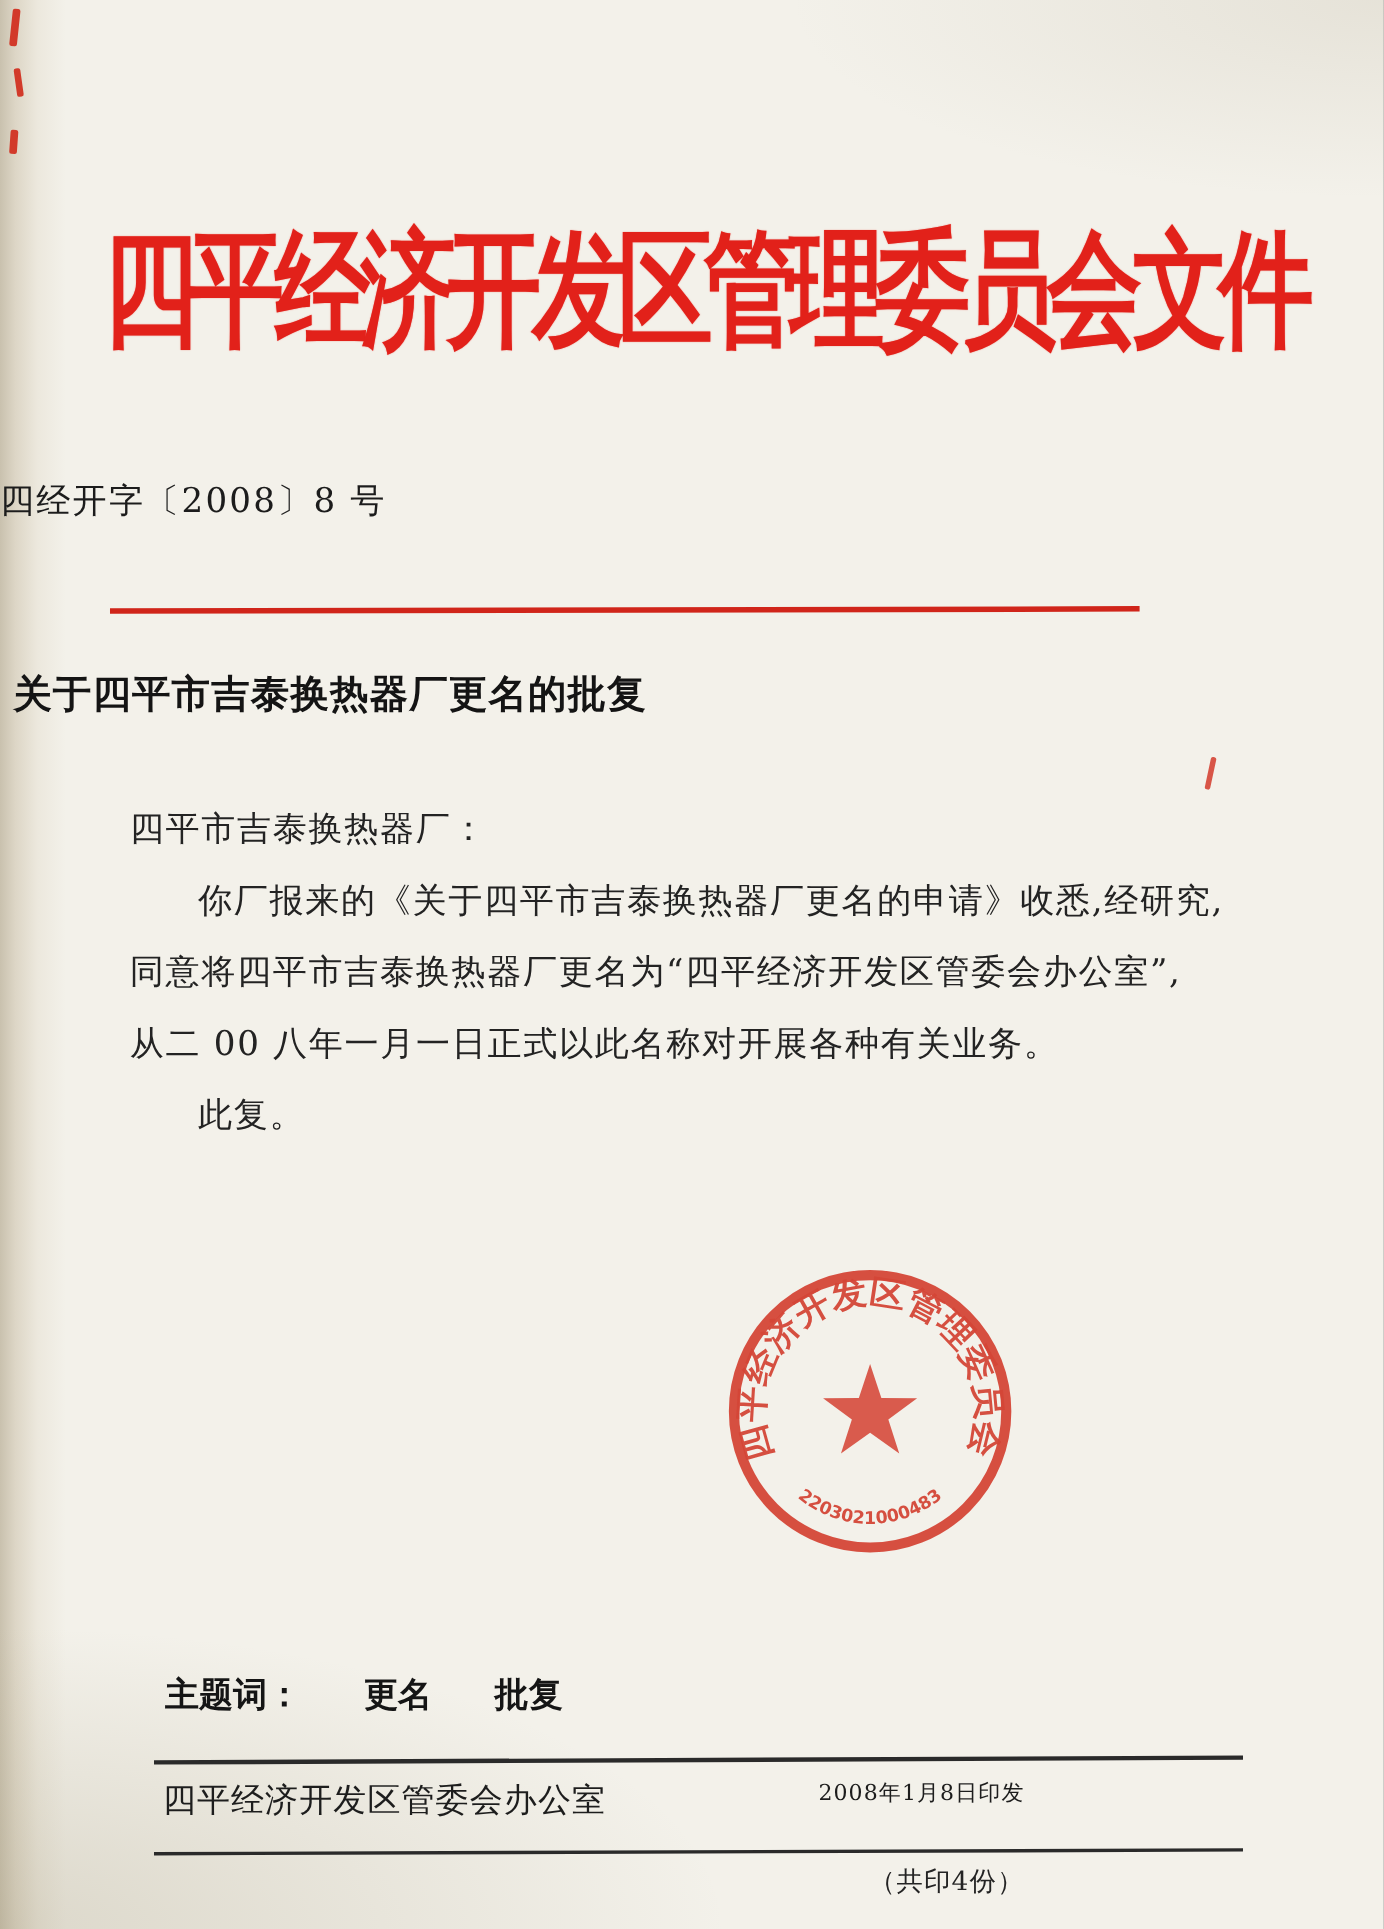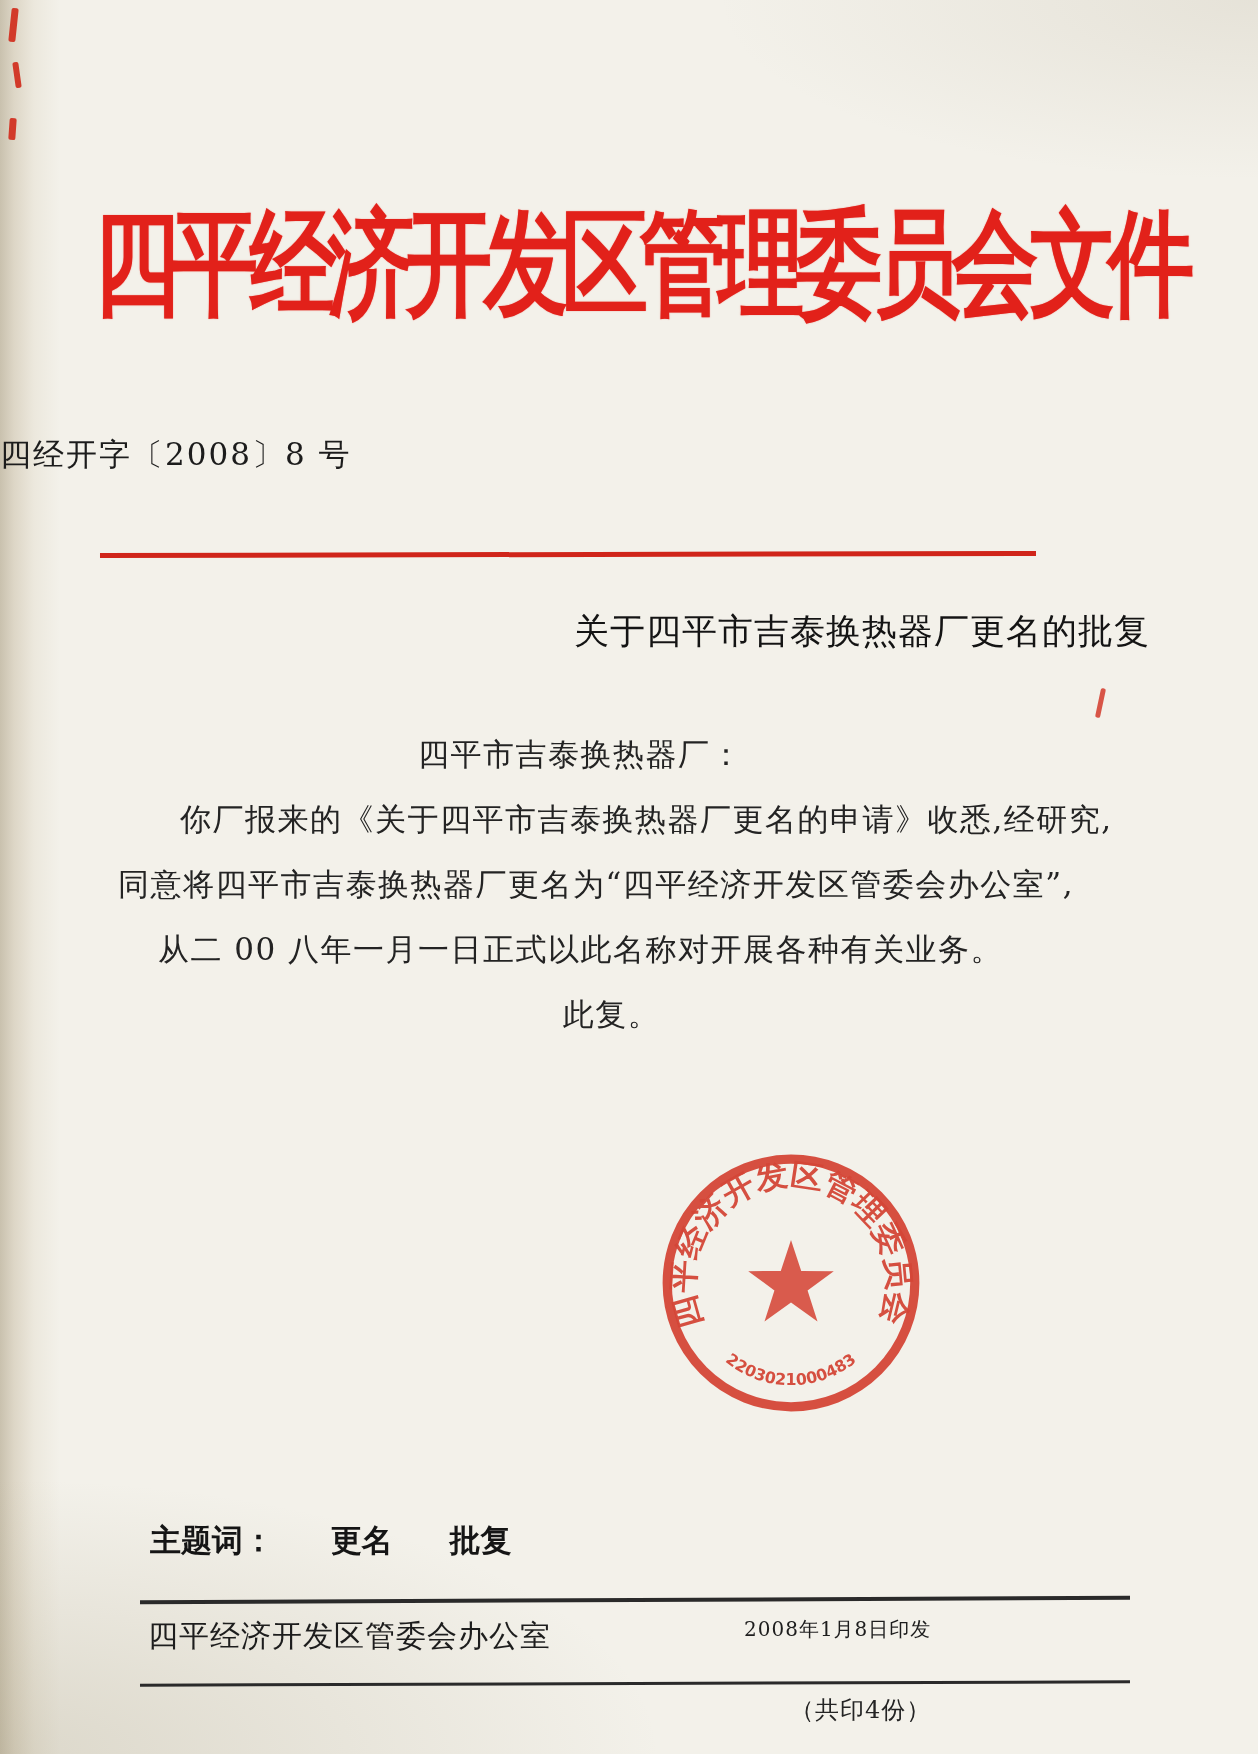--- a/index.html
+++ b/index.html
@@ -31,27 +31,27 @@
   }
   .doc-number{
     position:absolute;left:0;top:434px;width:1230px;
     text-align:left;font-size:31px;letter-spacing:2px;color:#1c1c1c;
   }
   .red-rule{
     position:absolute;left:100px;top:552px;width:936px;height:5px;
     background:#d0251a;transform:rotate(-0.12deg);
   }
   .doc-title{
-    position:absolute;left:0;top:608px;width:1150px;text-align:right;
+    position:absolute;left:12px;top:608px;width:1150px;text-align:left;
     font-family:"DejaVu Sans","Liberation Sans",sans-serif;
-    font-size:35px;font-weight:normal;color:#141414;letter-spacing:1px;
+    font-size:35px;font-weight:bold;color:#141414;letter-spacing:1px;
   }
   .body-block{
     position:absolute;left:118px;top:722px;width:925px;
-    font-size:31px;line-height:65px;letter-spacing:1.5px;color:#232323;text-align:center;
+    font-size:31px;line-height:65px;letter-spacing:1.5px;color:#232323;
   }
   .body-line{white-space:nowrap;}
   .indent{text-indent:2em;}
 
   .seal-wrap{position:absolute;left:658px;top:1150px;width:266px;height:266px;
     mix-blend-mode:multiply;opacity:.92;}
   .date-line{
     position:absolute;left:612px;top:1288px;
     font-size:31px;letter-spacing:4px;color:#1e1e1e;white-space:nowrap;
   }

